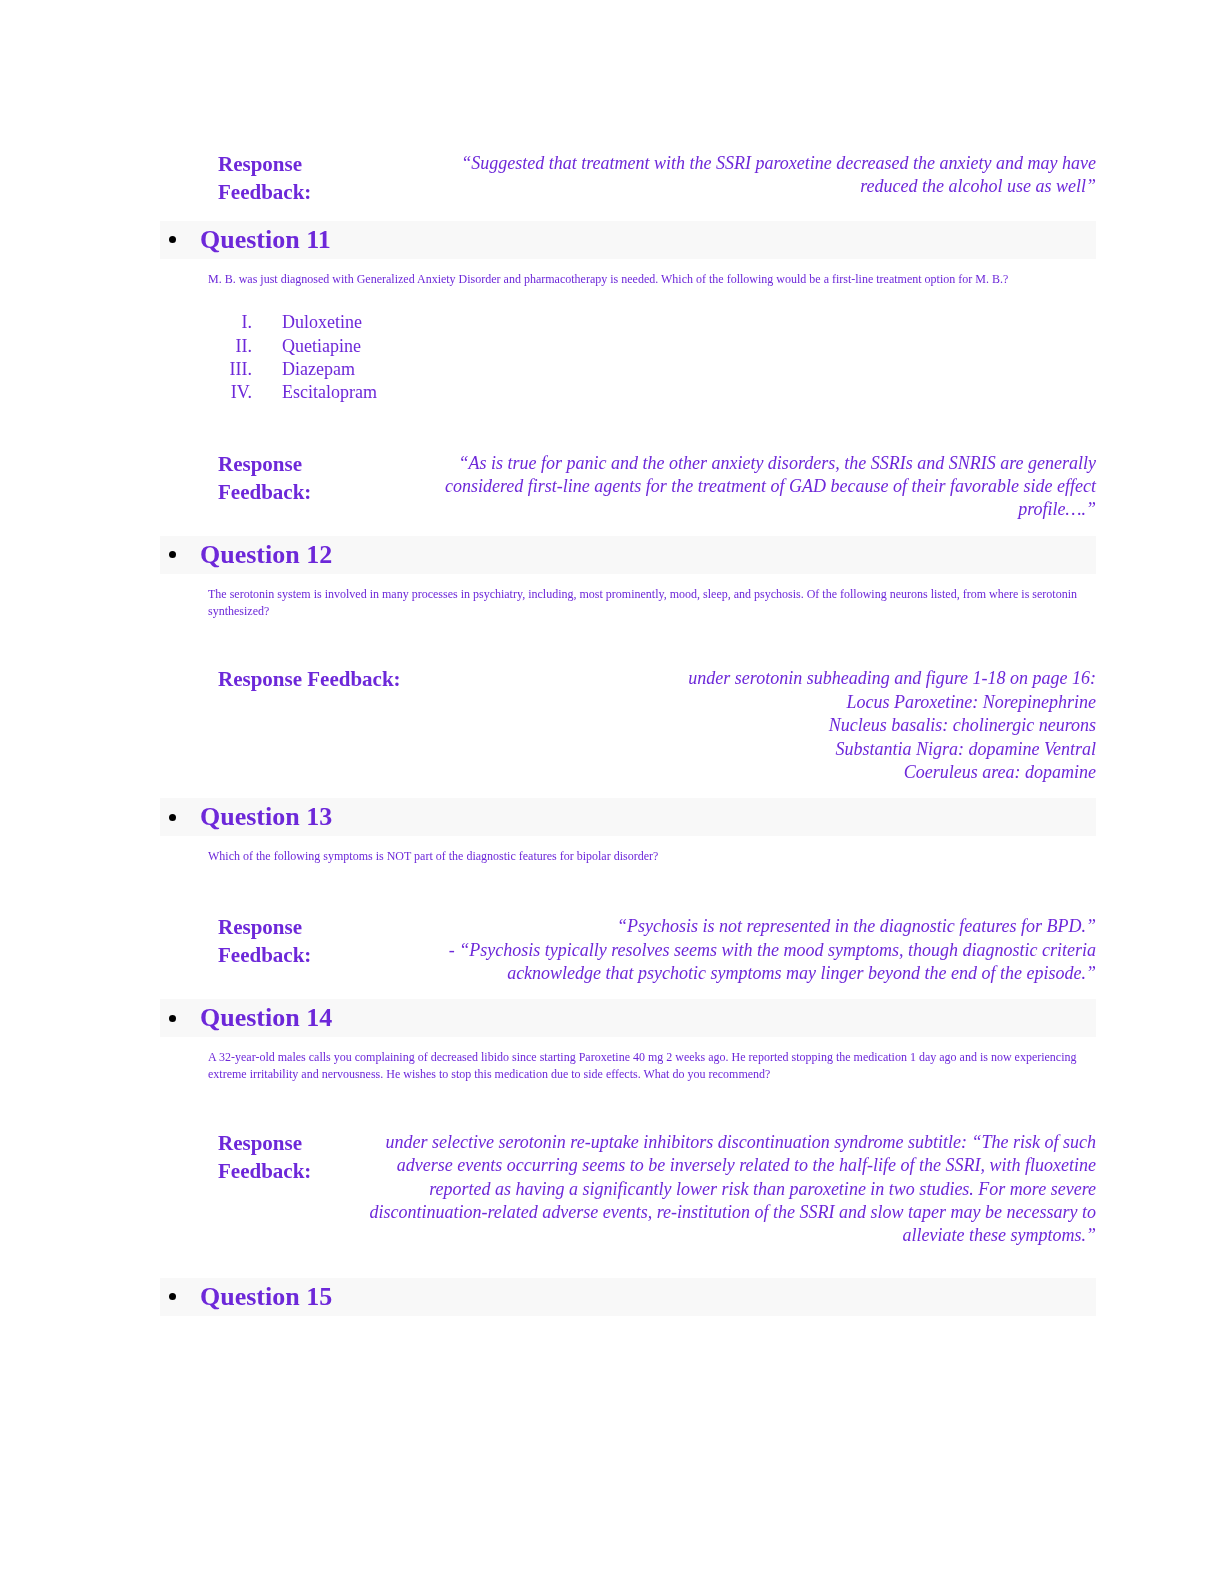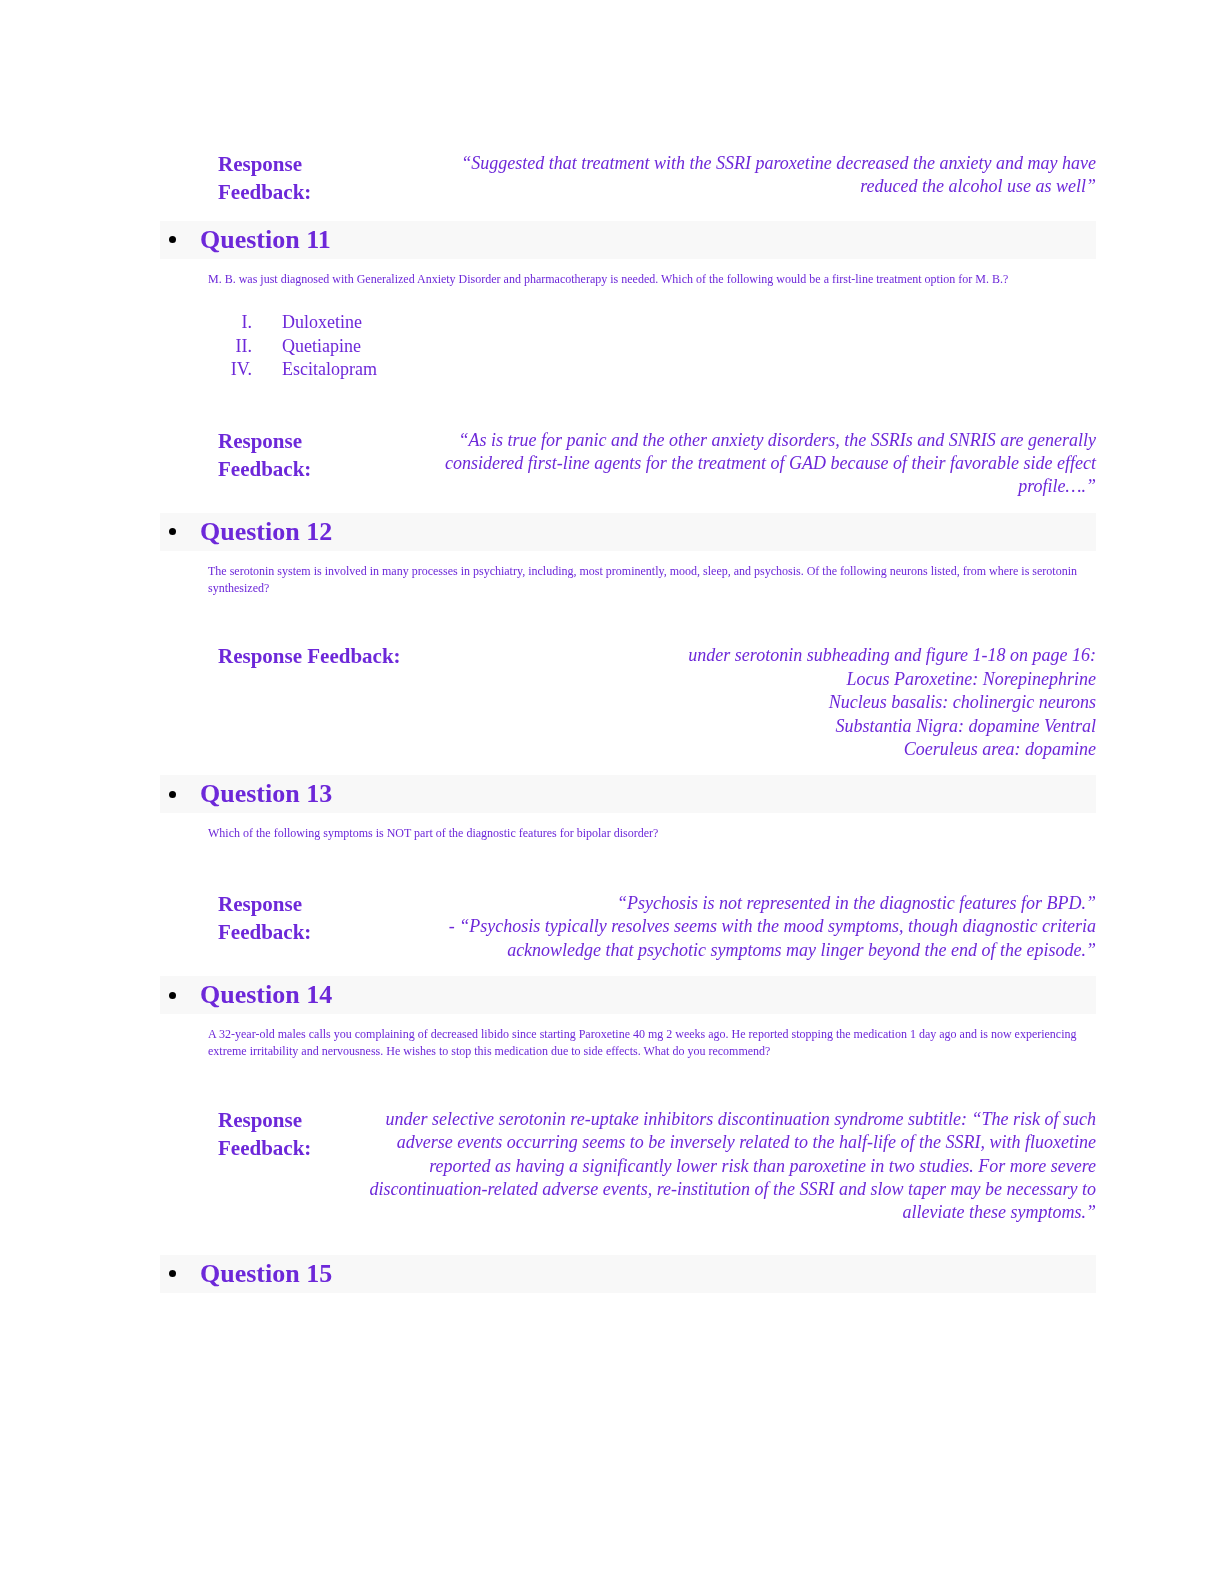--- a/index.html
+++ b/index.html
@@ -114,20 +114,24 @@
     <div class="options">
       <div class="option">
         <span class="numeral">I.</span>
         <span class="optlabel">Duloxetine</span>
       </div>
       <div class="option">
         <span class="numeral">II.</span>
         <span class="optlabel">Quetiapine</span>
       </div>
       <div class="option">
+        <span class="numeral">III.</span>
+        <span class="optlabel">Diazepam</span>
+      </div>
+      <div class="option">
         <span class="numeral">IV.</span>
         <span class="optlabel">Escitalopram</span>
       </div>
     </div>
     <div class="fbrow mt-fb1">
       <div class="fblabel w182">
         <span class="wrapnarrow">Response Feedback:</span>
       </div>
       <div class="fbtext">“As is true for panic and the other anxiety disorders, the SSRIs and SNRIS are generally considered first-line agents for the treatment of GAD because of their favorable side effect profile….”</div>
     </div>

